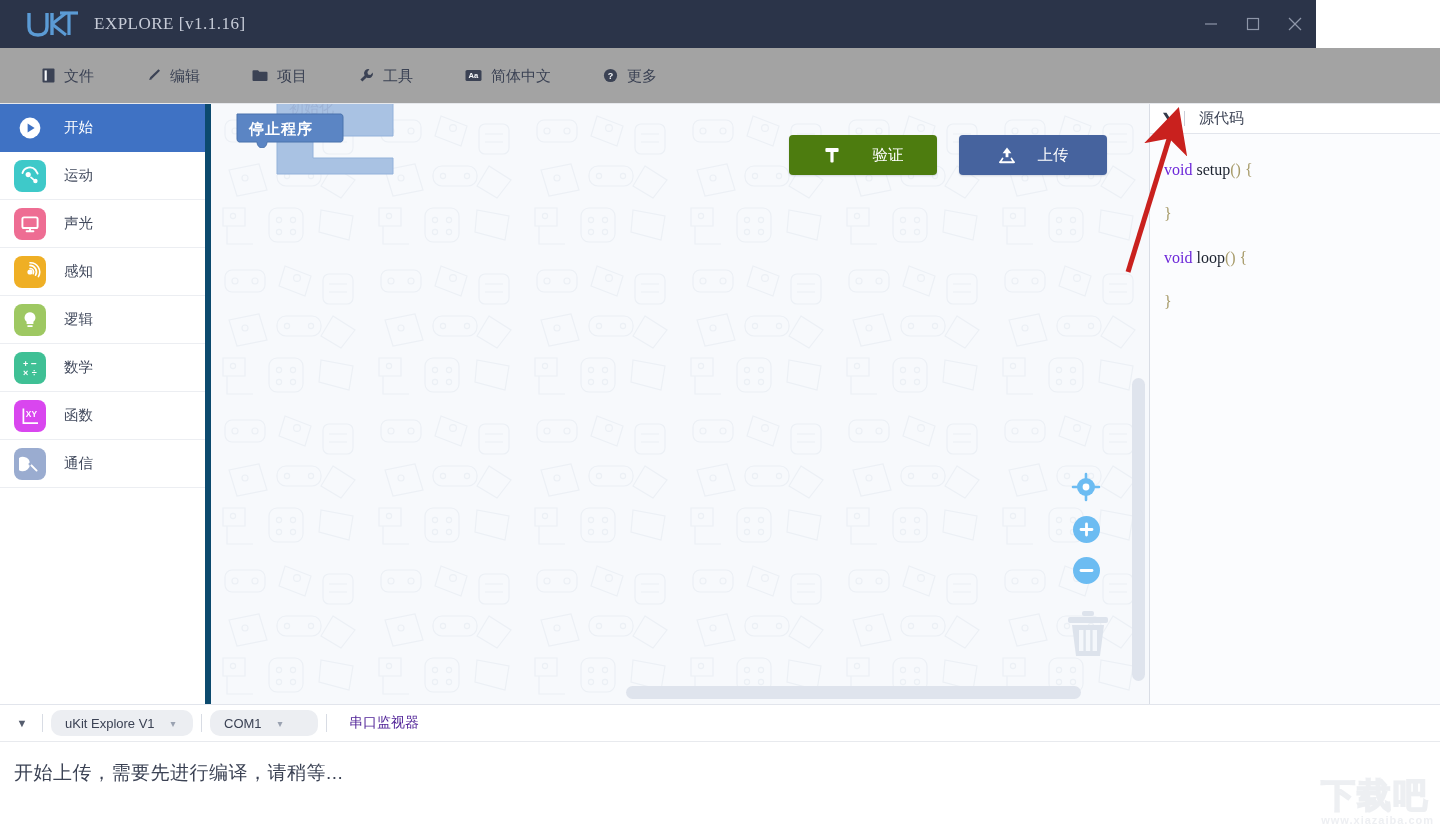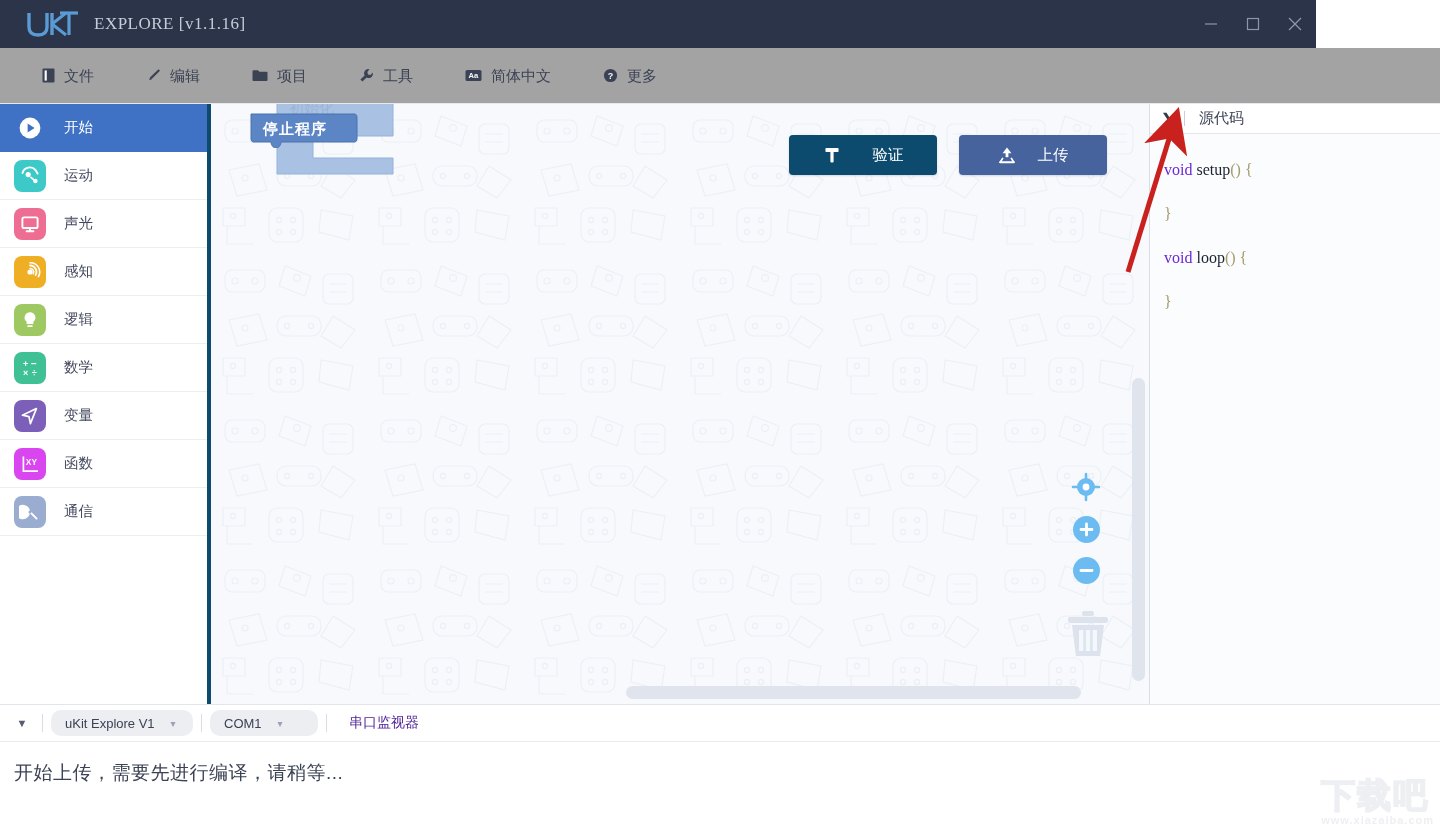--- a/index.html
+++ b/index.html
@@ -43,21 +43,21 @@
     display: flex; align-items: center; height: 56px;
     margin-right: 52px; cursor: pointer; color: #3b4254; font-size: 15px;
     white-space: nowrap;
   }
   .menu-item .mi-ic { margin-right: 9px; display: flex; align-items: center; }
   .menu-item .mi-lb { line-height: 1; }
 
   
   .sidebar {
     position: absolute; left: 0; top: 104px; width: 211px; height: 600px;
-    background: #ffffff; border-right: 4px solid #0c4a6e;
+    background: #ffffff; border-right: 6px solid #0c4a6e;
   }
   .side-item {
     position: relative; height: 48px; display: flex; align-items: center;
     padding-left: 14px; cursor: pointer;
     border-bottom: 1px solid #eceef2;
   }
   .side-item.active { background: #3f72c4; border-bottom-color: #3f72c4; }
   .side-ic {
     width: 32px; height: 32px; border-radius: 8px;
     display: flex; align-items: center; justify-content: center;
@@ -78,29 +78,29 @@
     position: absolute; left: 578px; top: 31px;
     display: flex; gap: 22px; z-index: 6;
   }
   .tool-btn {
     width: 148px; height: 40px; border-radius: 4px;
     display: flex; align-items: center; justify-content: center;
     cursor: pointer; color: #fff; font-size: 15.5px;
     box-shadow: 0 1px 2px rgba(40,60,100,.18);
   }
   .tool-btn .tb-ic { margin-right: 22px; display: flex; }
-  .tool-verify { background: #0c4a6e; gap: 10px; }
+  .tool-verify { background: #4d7c0f; gap: 10px; }
   .tool-upload { background: #46639e; }
 
   
   .blk-init {
     position: absolute; left: 62px; top: -4px; z-index: 3;
   }
   .blk-stop {
-    position: absolute; left: 36px; top: 8px; z-index: 5;
+    position: absolute; left: 22px; top: 8px; z-index: 5;
   }
   .blk-stop-lb {
     position: absolute; left: 16px; top: 8px; color: #ffffff;
     font-size: 15px; font-weight: bold; letter-spacing: 1px;
     white-space: nowrap;
   }
   .blk-init-lb {
     position: absolute; left: 16px; top: -1px; color: #9db3d6;
     font-size: 15px; white-space: nowrap;
   }
@@ -358,28 +358,20 @@
         <svg width="22" height="22" viewBox="0 0 22 22">
           <text x="6.6" y="10.4" font-family="Liberation Sans, sans-serif" font-size="9" fill="#fff" text-anchor="middle" font-weight="bold">+</text>
           <text x="15" y="10" font-family="Liberation Sans, sans-serif" font-size="10" fill="#fff" text-anchor="middle" font-weight="bold">−</text>
           <text x="6.6" y="19" font-family="Liberation Sans, sans-serif" font-size="9" fill="#fff" text-anchor="middle" font-weight="bold">×</text>
           <text x="15.2" y="19" font-family="Liberation Sans, sans-serif" font-size="9" fill="#fff" text-anchor="middle" font-weight="bold">÷</text>
         </svg>
       </span>
       <span class="side-lb">数学</span>
     </div>
 
-    <div class="side-item">
-      <span class="side-ic" style="background:#7b5fb8">
-        <svg width="22" height="22" viewBox="0 0 22 22">
-          <path d="M17.4 3.6 L11.4 18.6 L10 11.6 L3.4 10.2 Z" fill="none" stroke="#fff" stroke-width="1.7" stroke-linejoin="round"></path>
-        </svg>
-      </span>
-      <span class="side-lb">变量</span>
-    </div>
 
     <div class="side-item">
       <span class="side-ic" style="background:#d946ef">
         <svg width="22" height="22" viewBox="0 0 22 22">
           <path d="M4.4 3.4 L4.4 18.2 L19 18.2" fill="none" stroke="#fff" stroke-width="1.7"></path>
           <text x="12.4" y="12" font-family="Liberation Sans, sans-serif" font-size="8.4" fill="#fff" text-anchor="middle" font-weight="bold">XY</text>
         </svg>
       </span>
       <span class="side-lb">函数</span>
     </div>

